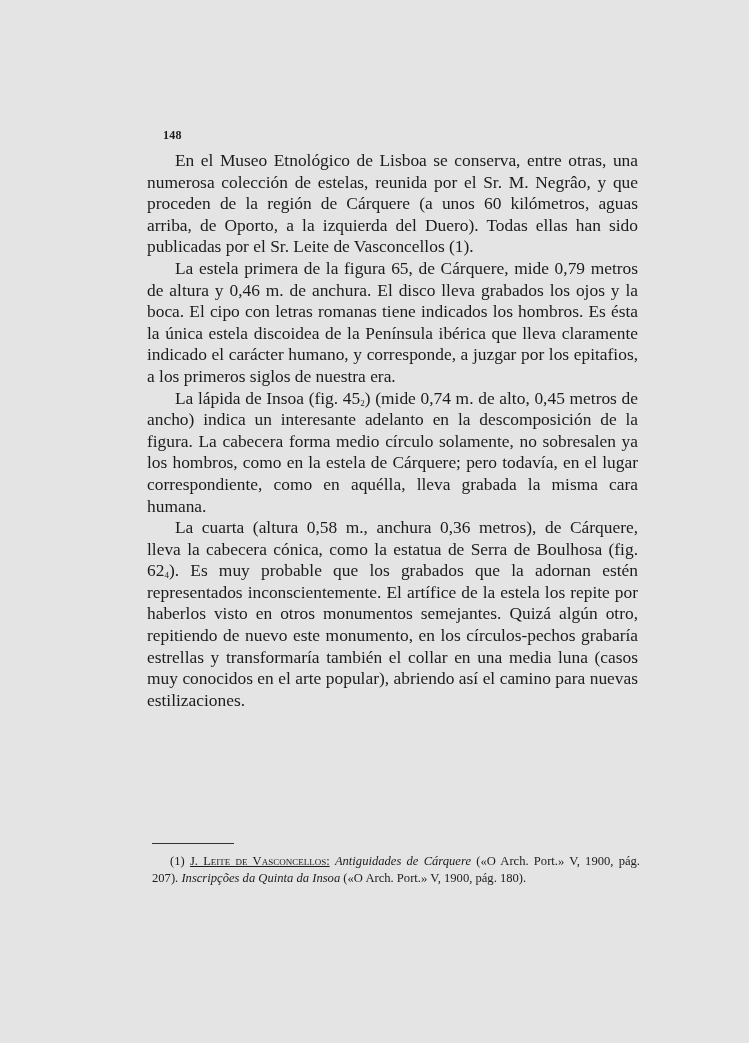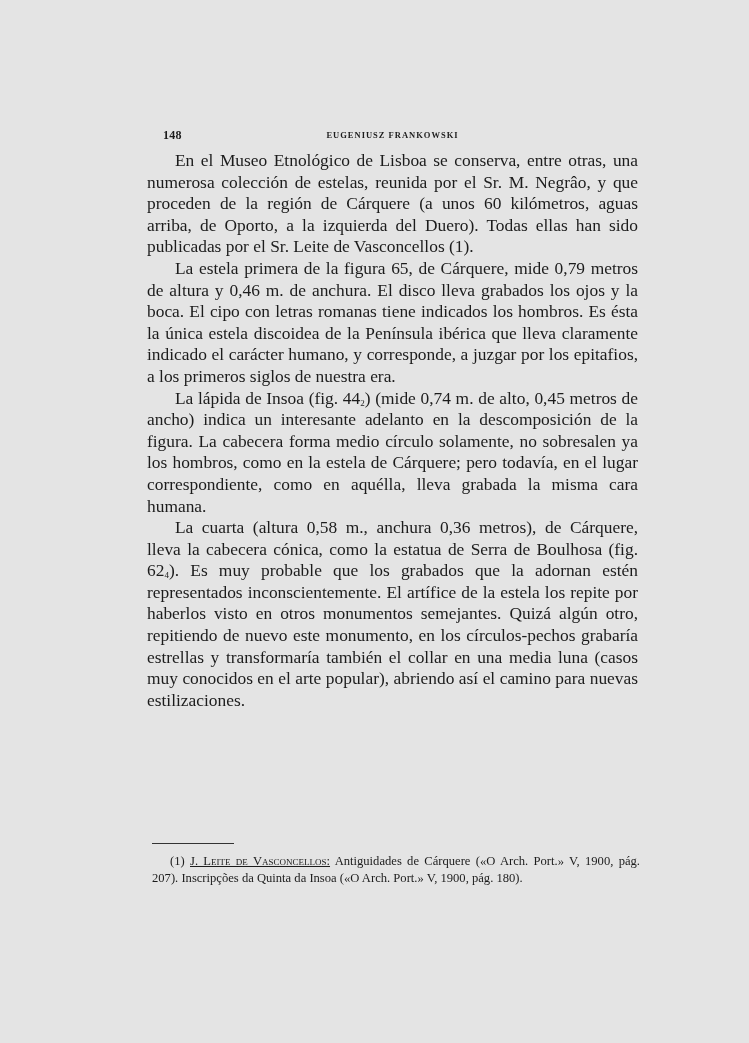--- a/index.html
+++ b/index.html
@@ -32,37 +32,36 @@
     .footnote-rule {
       position: absolute; left: 152px; top: 843px; width: 82px; height: 0;
       border-top: 1px solid #333;
     }
     .footnotes {
       position: absolute; left: 152px; top: 853px; width: 488px;
       font-size: 12.6px; line-height: 17px; text-align: justify;
     }
     .footnotes p { margin: 0; text-indent: 18px; }
     .sc { font-variant: small-caps; text-decoration: underline; }
-    .it { }
+    .it { font-style: italic; }
     sub { font-size: 9px; vertical-align: -2px; line-height: 0; }
   </style>
 </head>
 <body>
 
 <div class="page">
 
   <div class="running-head">
     <span class="page-number">148</span>
-    <div class="author-head">EUGENIUSZ FRANKOWSKI</div>
   </div>
 
   <div class="body-text">
     <p>En el Museo Etnológico de Lisboa se conserva, entre otras, una numerosa colección de estelas, reunida por el Sr. M. Negrâo, y que proceden de la región de Cárquere (a unos 60 kilómetros, aguas arriba, de Oporto, a la izquierda del Duero). Todas ellas han sido publicadas por el Sr. Leite de Vasconcellos (1).</p>
     <p>La estela primera de la figura 65, de Cárquere, mide 0,79 metros de altura y 0,46 m. de anchura. El disco lleva grabados los ojos y la boca. El cipo con letras romanas tiene indicados los hombros. Es ésta la única estela discoidea de la Península ibérica que lleva claramente indicado el carácter humano, y corresponde, a juzgar por los epitafios, a los primeros siglos de nuestra era.</p>
-    <p><span>La lápida de Insoa (fig. 44</span><sub>2</sub><span>) (mide 0,74 m. de alto, 0,45 metros de ancho) indica un interesante adelanto en la descomposición de la figura. La cabecera forma medio círculo solamente, no sobresalen ya los hombros, como en la estela de Cárquere; pero todavía, en el lugar correspondiente, como en aquélla, lleva grabada la misma cara humana.</span></p>
+    <p><span>La lápida de Insoa (fig. 45</span><sub>2</sub><span>) (mide 0,74 m. de alto, 0,45 metros de ancho) indica un interesante adelanto en la descomposición de la figura. La cabecera forma medio círculo solamente, no sobresalen ya los hombros, como en la estela de Cárquere; pero todavía, en el lugar correspondiente, como en aquélla, lleva grabada la misma cara humana.</span></p>
     <p><span>La cuarta (altura 0,58 m., anchura 0,36 metros), de Cárquere, lleva la cabecera cónica, como la estatua de Serra de Boulhosa (fig. 62</span><sub>4</sub><span>). Es muy probable que los grabados que la adornan estén representados inconscientemente. El artífice de la estela los repite por haberlos visto en otros monumentos semejantes. Quizá algún otro, repitiendo de nuevo este monumento, en los círculos-pechos grabaría estrellas y transformaría también el collar en una media luna (casos muy conocidos en el arte popular), abriendo así el camino para nuevas estilizaciones.</span></p>
   </div>
 
   <div class="footnote-rule"></div>
 
   <div class="footnotes">
     <p><span>(1)</span> <span class="sc">J. Leite de Vasconcellos:</span> <span class="it">Antiguidades de Cárquere</span> <span>(«O Arch. Port.» V, 1900, pág. 207).</span> <span class="it">Inscripções da Quinta da Insoa</span> <span>(«O Arch. Port.» V, 1900, pág. 180).</span></p>
   </div>
 
 </div>

